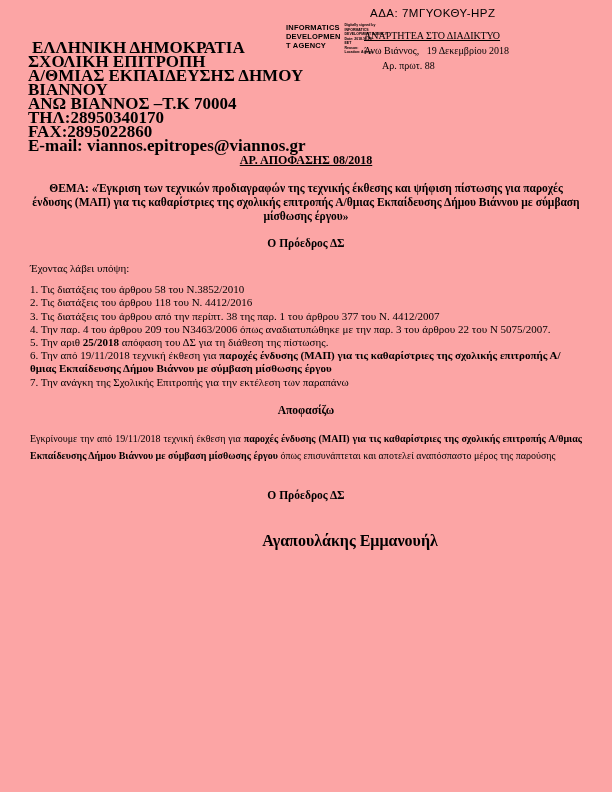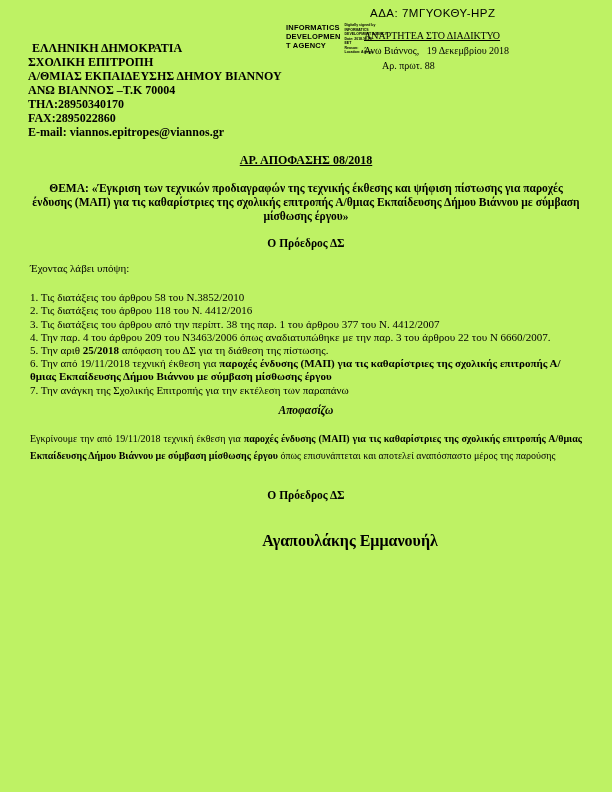--- a/index.html
+++ b/index.html
@@ -1,20 +1,20 @@
 <!DOCTYPE html>
 <html><head>
 <meta charset="utf-8">
 <style>
   html,body{margin:0;padding:0;background:#e8e8e8;}
   .page{
     position:relative;
     width:612px;height:792px;
     margin:0 auto;
-    background:#bef264;
+    background:#fca5a5;
     color:#000;
     font-family:"Liberation Serif", serif;
     overflow:hidden;
   }
   .abs{position:absolute;}
   
   .ada{
     left:370px;top:7px;
     font-family:"Liberation Sans", sans-serif;
     font-size:11.5px;letter-spacing:0.5px;
@@ -38,21 +38,21 @@
   .right-header{
     left:364px;top:28px;width:210px;
     font-weight:normal;font-size:10px;line-height:15px;
   }
   .right-header .underline{text-decoration:underline;}
   .right-header .place-date{white-space:pre;}
   .right-header .protocol{padding-left:18px;}
   
   .letterhead{
     left:28px;top:41px;width:300px;
-    font-weight:bold;font-size:12px;line-height:14px;
+    font-weight:bold;font-size:17px;line-height:14px;
   }
   .letterhead .lh-line:first-child{padding-left:4px;}
   
   .decision-no{
     left:0;top:153px;width:612px;text-align:center;
     font-weight:bold;font-size:12px;text-decoration:underline;
   }
   
   .subject{
     left:30px;top:181px;width:552px;text-align:center;
@@ -61,25 +61,25 @@
   
   .president-1{
     left:0;top:237px;width:612px;text-align:center;
     font-weight:bold;font-size:11.5px;
   }
   
   .considerations{
     left:30px;top:262px;width:552px;
     font-size:11px;line-height:13.2px;
   }
-  .considerations .intro{margin-bottom:16px;}
+  .considerations .intro{margin-bottom:8px;}
   
   .decide{
     left:0;top:404px;width:612px;text-align:center;
-    font-weight:bold;font-size:11.5px;font-style:italic;
+    font-weight:bold;font-size:11.5px;
   }
   
   .decision-par{
     left:30px;top:430px;width:552px;
     font-size:10px;line-height:17px;text-align:justify;
   }
   
   .president-2{
     left:0;top:489px;width:612px;text-align:center;
     font-weight:bold;font-size:11.5px;
@@ -134,21 +134,21 @@
   <div class="abs subject">ΘΕΜΑ: «Έγκριση των τεχνικών προδιαγραφών της τεχνικής έκθεσης και ψήφιση πίστωσης για παροχές ένδυσης (ΜΑΠ) για τις καθαρίστριες της σχολικής επιτροπής Α/θμιας Εκπαίδευσης Δήμου Βιάννου με σύμβαση μίσθωσης έργου»</div>
 
   <div class="abs president-1">Ο Πρόεδρος ΔΣ</div>
 
   <div class="abs considerations">
     <div class="intro">Έχοντας λάβει υπόψη:</div>
     <div>
         <div><span>1. Τις διατάξεις του άρθρου 58 του Ν.3852/2010</span></div>
         <div><span>2. Τις διατάξεις του άρθρου 118 του Ν. 4412/2016</span></div>
         <div><span>3. Τις διατάξεις του άρθρου από την περίπτ. 38 της παρ. 1 του άρθρου 377 του Ν. 4412/2007</span></div>
-        <div><span>4. Την παρ. 4 του άρθρου 209 του Ν3463/2006 όπως αναδιατυπώθηκε με την παρ. 3 του άρθρου 22 του Ν 6660/2007.</span></div>
+        <div><span>4. Την παρ. 4 του άρθρου 209 του Ν3463/2006 όπως αναδιατυπώθηκε με την παρ. 3 του άρθρου 22 του Ν 5075/2007.</span></div>
         <div><span>5. Την αριθ </span><span style="font-weight: bold;">25/2018</span><span> απόφαση του ΔΣ για τη διάθεση της πίστωσης.</span></div>
         <div><span>6. Την από 19/11/2018 τεχνική έκθεση για </span><span style="font-weight: bold;">παροχές ένδυσης (ΜΑΠ) για τις καθαρίστριες της σχολικής επιτροπής Α/θμιας Εκπαίδευσης Δήμου Βιάννου με σύμβαση μίσθωσης έργου</span></div>
         <div><span>7. Την ανάγκη της Σχολικής Επιτροπής για την εκτέλεση  των παραπάνω</span></div>
       </div>
   </div>
 
   <div class="abs decide">Αποφασίζω</div>
 
   <div class="abs decision-par"><span>Εγκρίνουμε την από 19/11/2018 τεχνική έκθεση για </span><span style="font-weight: bold;">παροχές ένδυσης (ΜΑΠ) για τις καθαρίστριες της σχολικής επιτροπής Α/θμιας Εκπαίδευσης Δήμου Βιάννου με σύμβαση μίσθωσης έργου</span><span> όπως επισυνάπτεται και αποτελεί αναπόσπαστο μέρος της παρούσης</span></div>
 

